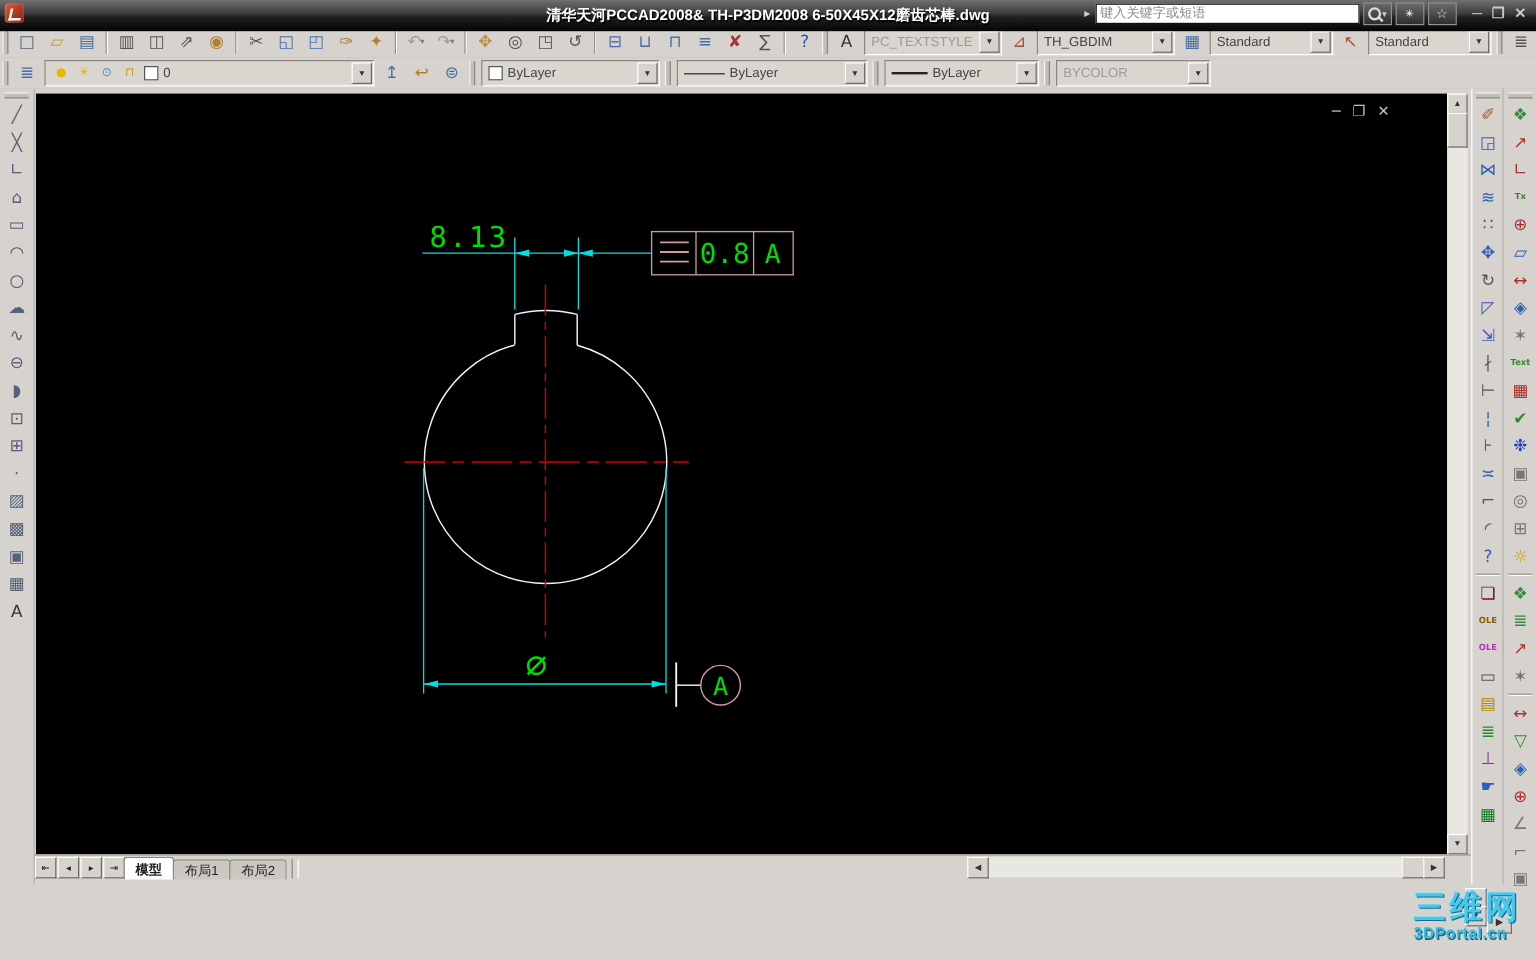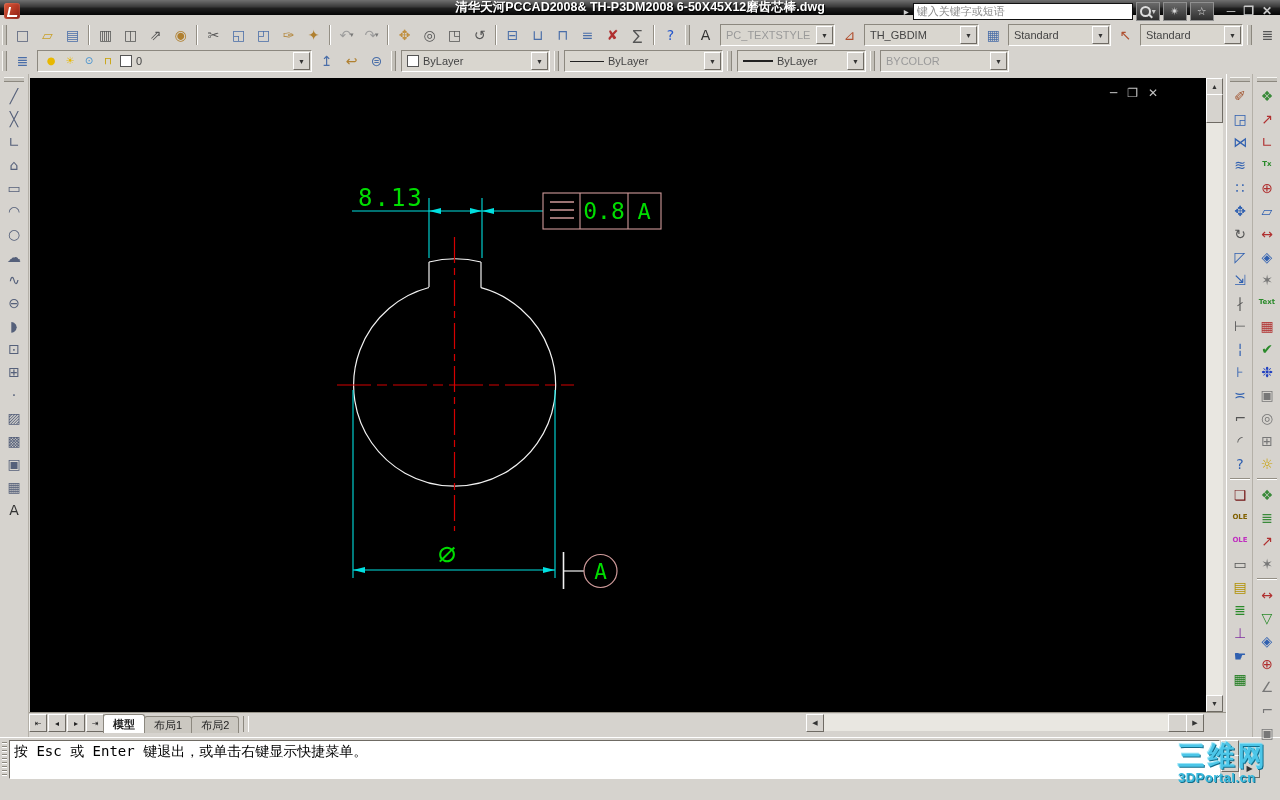--- a/index.html
+++ b/index.html
@@ -1,21 +1,21 @@
 <!DOCTYPE html>
 <html><head>
 <meta charset="utf-8">
 <style>
   html,body{margin:0;padding:0;}
   body{width:1280px;height:800px;overflow:hidden;background:#000;
        font-family:"Liberation Sans",sans-serif;-webkit-font-smoothing:antialiased;}
   #app{position:relative;width:1280px;height:800px;background:#d6d3ce;overflow:hidden;}
 
   
-  #titlebar{position:absolute;left:0;top:0;width:1280px;height:15px;
+  #titlebar{position:absolute;left:0;top:0;width:1280px;height:26px;
     background:linear-gradient(#707070,#3a3a3a 45%,#202020 55%,#050505);
     display:flex;align-items:center;z-index:50;}
   .appicon{position:absolute;left:4px;top:3px;width:16px;height:16px;border-radius:3px;
     background:linear-gradient(135deg,#e05a3a,#8a1a10);box-shadow:inset 0 0 2px #fff5;}
   .appicon::after{content:"";position:absolute;left:4px;top:4px;width:8px;height:8px;
     border-left:2px solid #fff;border-bottom:2px solid #fff;transform:skewX(-12deg);}
   #titlebar .title{position:absolute;left:0;right:0;text-align:center;
     color:#fff;font-weight:bold;font-size:12.5px;text-shadow:1px 1px 1px #000;white-space:nowrap;}
   .tb-right{position:absolute;right:4px;top:0;height:22px;display:flex;align-items:center;gap:3px;z-index:2;}
   .comm{color:#cfcfcf;font-size:10px;margin-right:1px;}
@@ -673,26 +673,20 @@
         </div>
         <div class="ticon">
           <span class="tglyph" style="color: rgb(119, 119, 119);">⌐</span>
         </div>
         <div class="ticon">
           <span class="tglyph" style="color: rgb(119, 119, 119);">▣</span>
         </div>
       </div>
   </div>
 
-  <div id="cmd">
-    <div id="cmdgrip"></div>
-    <div id="cmdtext">
-      <div>按 Esc 或 Enter 键退出，或单击右键显示快捷菜单。</div>
-    </div>
-  </div>
   <div class="sbbtn" id="cmdsb-up">▲</div>
   <div class="sbbtn" id="cmdsb-down">▼</div>
   <div class="sbbtn" id="cmdsb-right">▶</div>
 
 
   <div id="watermark">
     <div class="wm1">三维网</div>
     <div class="wm2">3DPortal.cn</div>
   </div>
 

